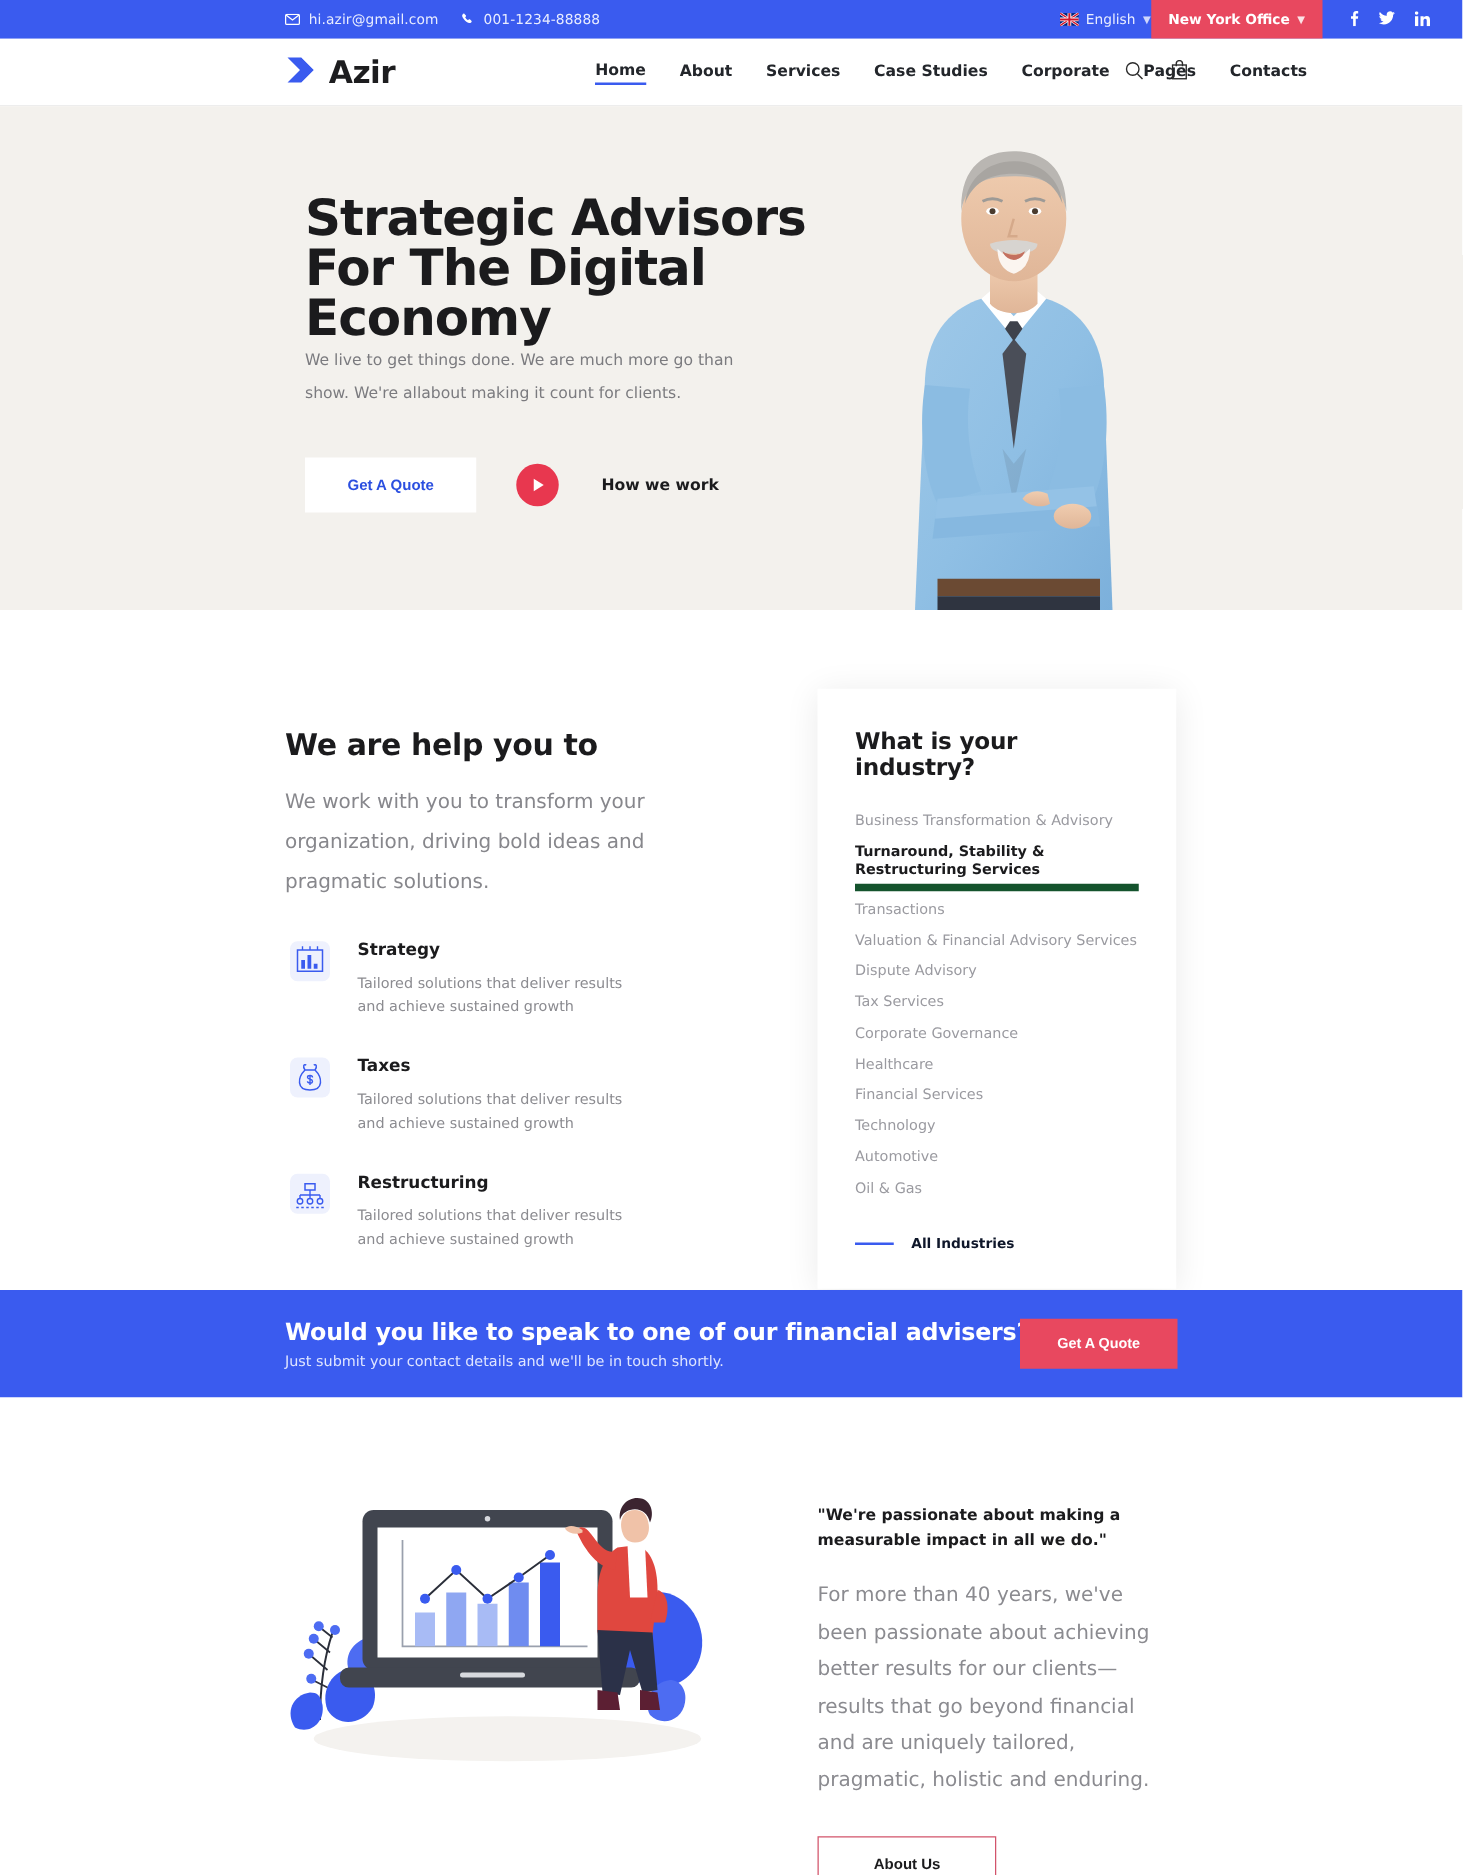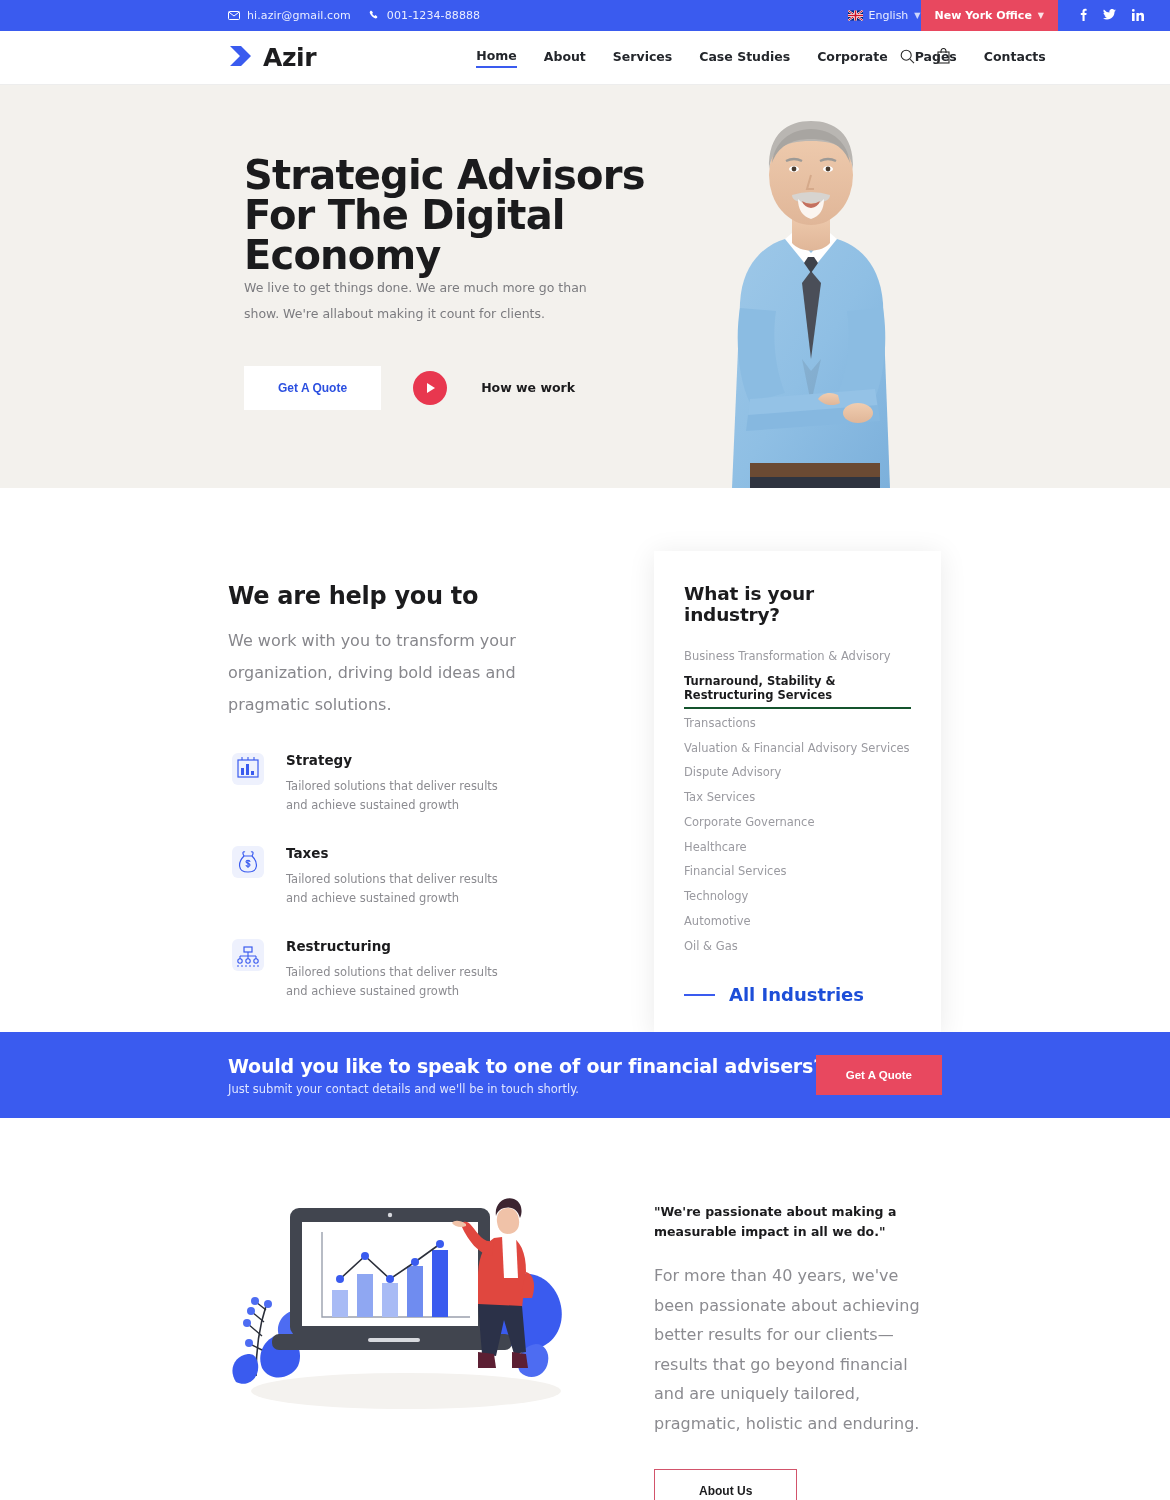--- a/index.html
+++ b/index.html
@@ -120,26 +120,26 @@
   .feat-body { padding-top: 3px; }
 
   .industry-card {
     position: absolute; left: 654px; top: -29px; width: 287px; min-height: 380px;
     background: #fff; box-shadow: 0 3px 26px rgba(0,0,0,.085);
     padding: 32px 30px 30px 30px;
   }
   .ic-title { font-size: 18.5px; font-weight: bold; color: #1b1b1d; margin-bottom: 19px; letter-spacing: -.2px; }
   .ic-item { font-size: 11.5px; color: #9a9aa0; padding: 5.2px 0; line-height: 1.25; }
   .ic-item.active {
-    color: #1b1b1d; font-weight: bold; border-bottom: 2px solid #14532d;
+    color: #1b1b1d; font-weight: bold; border-bottom: 6px solid #14532d;
     display: inline-block; padding-bottom: 4px; margin-bottom: 2px;
   }
   .ic-all { display: flex; align-items: center; gap: 14px; margin-top: 26px; }
   .ic-all-line { width: 31px; height: 2px; background: #3a5bef; display: block; }
-  .ic-all-label { font-size: 18px; font-weight: bold; color: #1d4ed8; }
+  .ic-all-label { font-size: 11px; font-weight: bold; color: #0f172a; }
 
   
   .cta {
     background: #3a5bef; height: 86px; display: flex; align-items: center; position: relative;
   }
   .cta-text { margin-left: 228px; }
   .cta-title { font-size: 19px; font-weight: bold; color: #fff; letter-spacing: -.2px; }
   .cta-sub { font-size: 11.5px; color: #dfe5ff; margin-top: 5px; }
   .cta-btn {
     position: absolute; right: 228px; top: 50%; transform: translateY(-50%);

